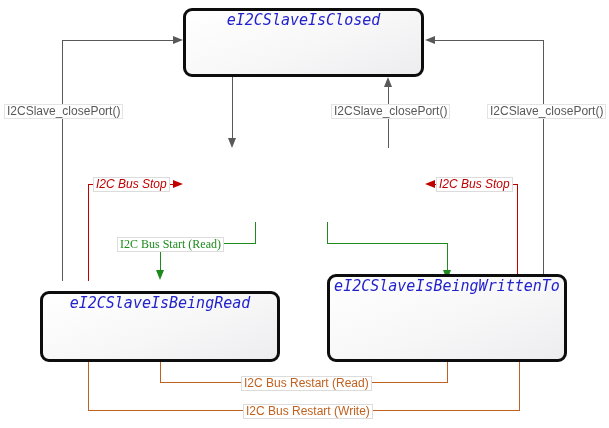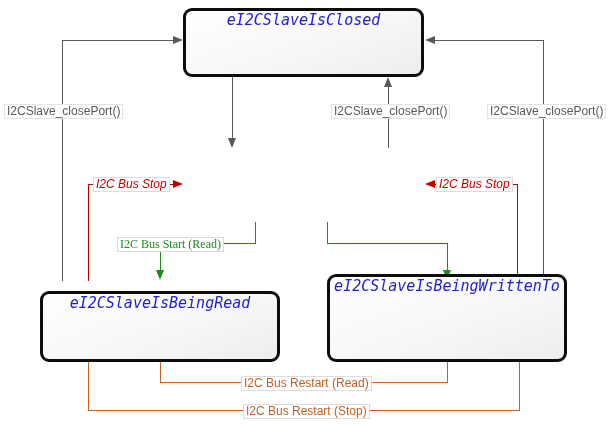--- a/index.html
+++ b/index.html
@@ -109,21 +109,21 @@
     <div class="ah u" style="left:84px;top:352px"></div>
   </div>
 
   <div class="tlabel gray" style="left:4px;top:104px">I2CSlave_closePort()</div>
   <div class="tlabel gray" style="left:331px;top:104px">I2CSlave_closePort()</div>
   <div class="tlabel gray" style="left:487px;top:104px">I2CSlave_closePort()</div>
   <div class="tlabel red" style="left:93px;top:177px">I2C Bus Stop</div>
   <div class="tlabel red" style="left:436px;top:177px">I2C Bus Stop</div>
   <div class="tlabel green" style="left:117px;top:237px">I2C Bus Start (Read)</div>
   <div class="tlabel orange" style="left:241px;top:376px">I2C Bus Restart (Read)</div>
-  <div class="tlabel orange" style="left:243px;top:404px">I2C Bus Restart (Stop)</div>
+  <div class="tlabel orange" style="left:243px;top:404px">I2C Bus Restart (Write)</div>
 
   <div class="state" style="left:183px;top:8px;width:241px;height:69px">
     <span class="sname">eI2CSlaveIsClosed</span>
   </div>
 
 
   <div class="state" style="left:40px;top:291px;width:240px;height:71px">
     <span class="sname">eI2CSlaveIsBeingRead</span>
   </div>
 

